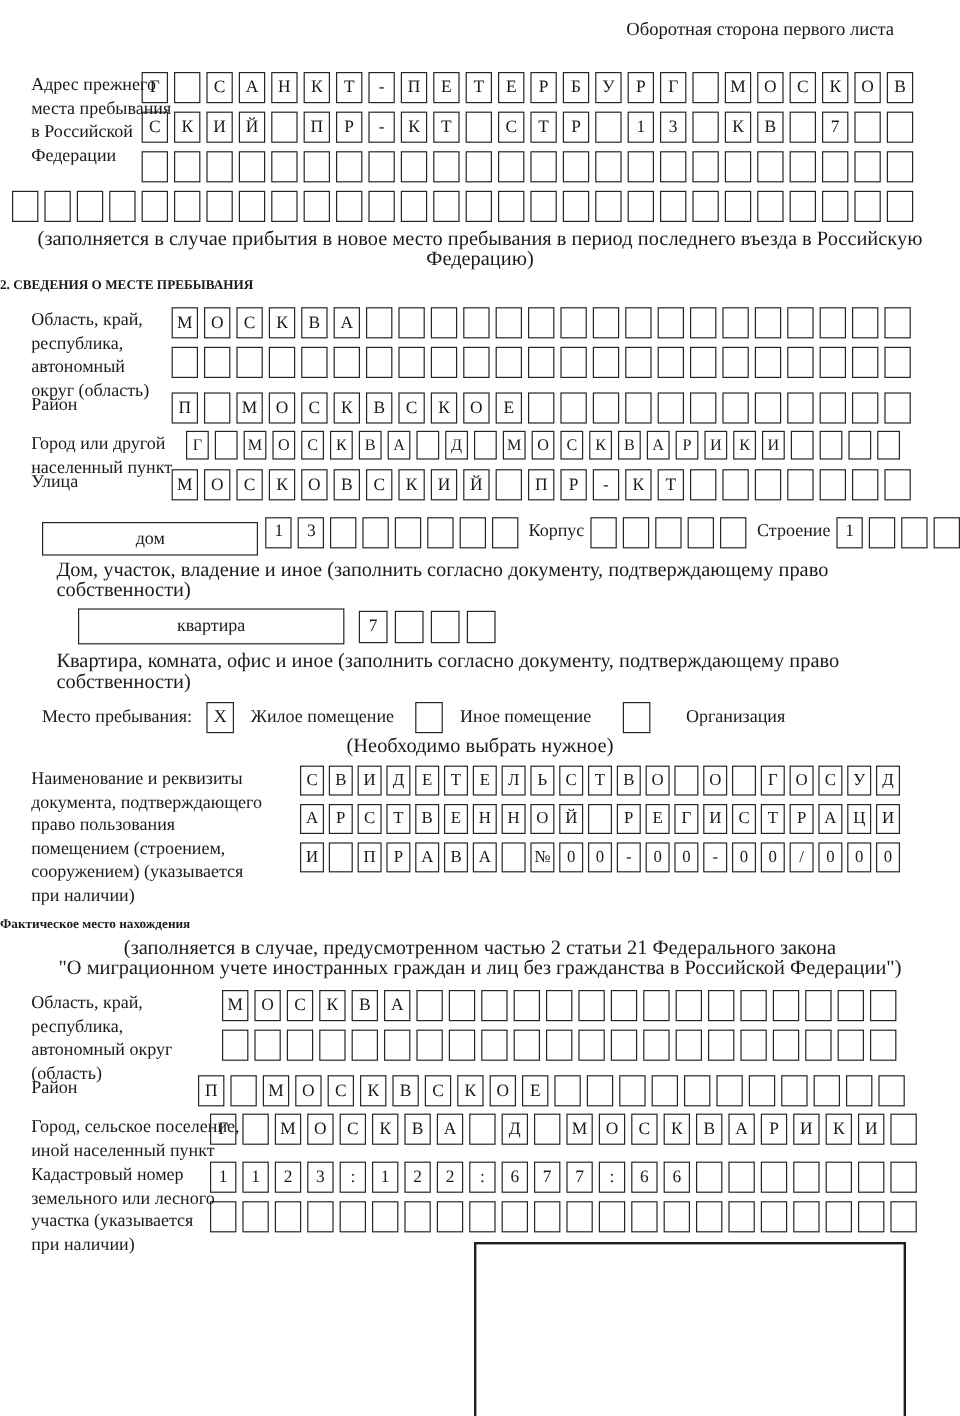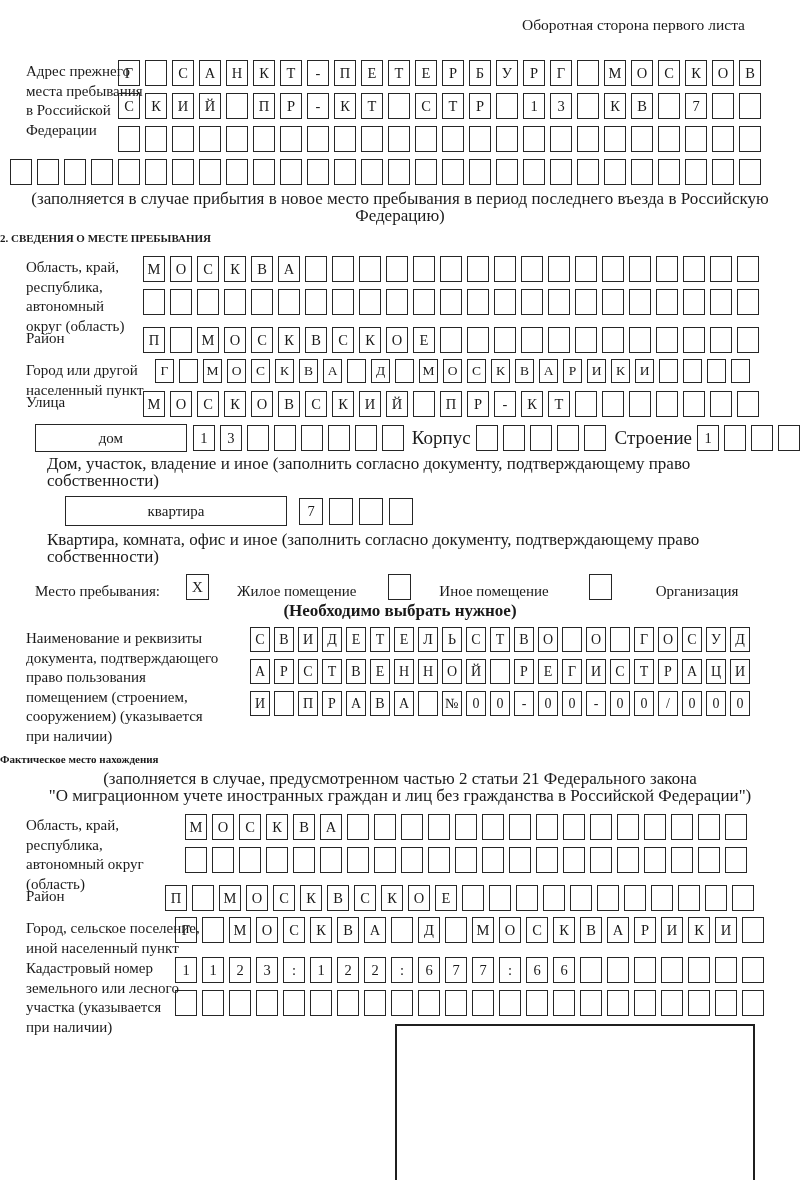--- a/index.html
+++ b/index.html
@@ -28,32 +28,32 @@
 
   .caption{font-size:17px;line-height:17px;}
   .cap-center{text-align:center;}
   .cap-left{margin-left:47px;}
 
   .sec-title{margin:8px 0 0 0;text-align:left;font-size:11px;font-weight:bold;}
 
   .bigbox{box-sizing:border-box;border:1.6px solid #262626;height:28px;display:flex;
           align-items:center;justify-content:center;font-size:15px;background:#fff;}
   .houserow{display:flex;align-items:center;margin-top:7px;}
-  .inlbl{font-size:19px;white-space:nowrap;}
+  .inlbl{font-size:15px;white-space:nowrap;}
 
   .chk{box-sizing:border-box;width:23px;height:26px;border:1.6px solid #262626;display:inline-flex;
        align-items:center;justify-content:center;font-size:15px;background:#fff;}
-  .stayrow{display:flex;align-items:flex-end;margin:9px 0 0 35px;font-size:15px;gap:14px;}
+  .stayrow{display:flex;align-items:center;margin:9px 0 0 35px;font-size:15px;}
 
   .stamp-box{box-sizing:border-box;margin:8px 0 0 395px;width:360px;height:175px;border:2px solid #1f1f1f;background:#fff;}
   .stamp-cap{margin:5px 0 0 378px;width:392px;text-align:center;font-size:14px;line-height:19px;}
 
   .mt26{margin-top:26px;} .mt12{margin-top:12px;} .mt10{margin-top:10px;}
   .mt8{margin-top:8px;}   .mt6{margin-top:6px;}   .mt5{margin-top:5px;}
-  .mt3{margin-top:3px;}   .mt14{margin-top:14px;} .mt2{margin-top:2px;font-weight:bold;}
+  .mt3{margin-top:3px;}   .mt14{margin-top:14px;} .mt2{margin-top:2px;}
   .f-doc{min-height:120px;}
 </style>
 </head>
 <body>
 
 <div class="page">
 
   <div class="hdr">Оборотная сторона первого листа</div>
 
   <section class="field mt26">
@@ -325,21 +325,21 @@
         <span class="cell"></span>
         <span class="cell"></span>
         <span class="cell"></span>
         <span class="cell"></span>
         <span class="cell"></span>
         <span class="cell"></span>
       </div>
   </section>
 
   <div class="houserow">
-    <div class="bigbox" style="width:191px;margin-left:35px;">
+    <div class="bigbox" style="width:191px;margin-left:35px;margin-top:11px;">
       <span>дом</span>
     </div>
     <div class="cellrow" style="margin-left:6px;">
         <span class="cell">1</span>
         <span class="cell">3</span>
         <span class="cell"></span>
         <span class="cell"></span>
         <span class="cell"></span>
         <span class="cell"></span>
         <span class="cell"></span>

